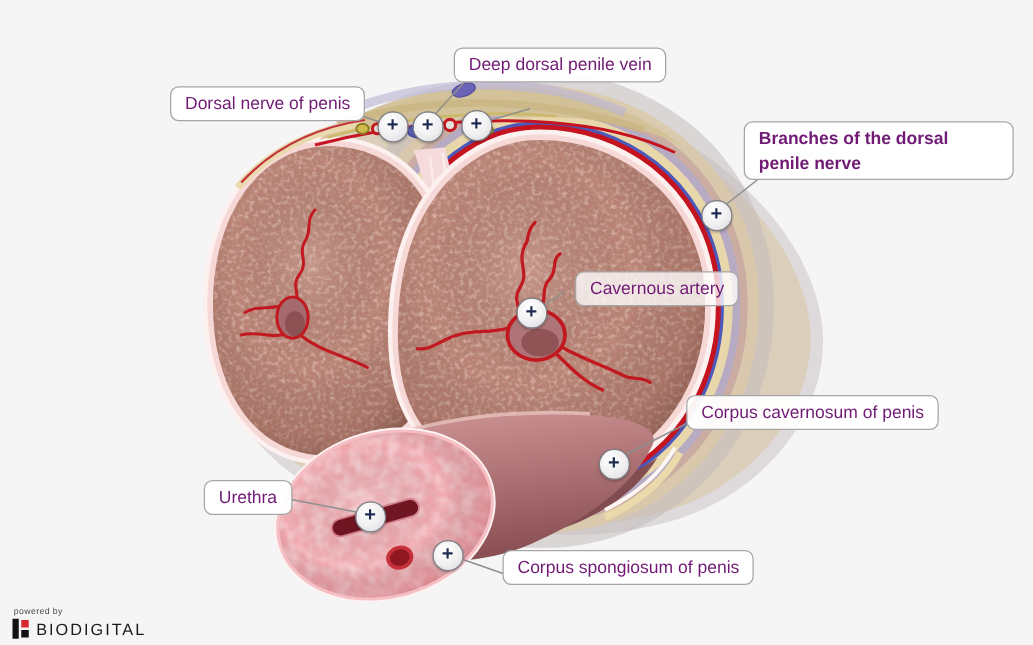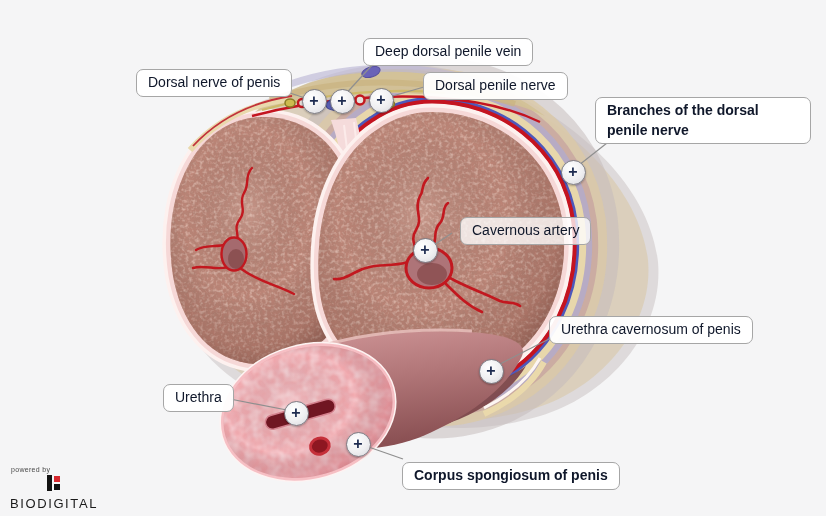--- a/index.html
+++ b/index.html
@@ -2,36 +2,36 @@
 <html><head>
 <meta charset="utf-8">
 <style>
   html,body{margin:0;padding:0;background:#f5f5f6;font-family:"Liberation Sans",sans-serif;}
   .stage{position:relative;width:826px;height:516px;overflow:hidden;background:#f5f5f6;}
   svg.anatomy{position:absolute;left:0;top:0;z-index:5;}
   .tag{
     position:absolute;z-index:30;
     background:rgba(255,255,255,0.95);
     border:1px solid #a6a6a6;border-radius:7px;
-    padding:3px 11px;font-size:14px;line-height:1.4;color:#0f172a;
+    padding:3px 11px;font-size:14px;line-height:1.4;color:#701a75;
     white-space:nowrap;cursor:pointer;
   }
   .tag.wrap{white-space:normal;width:192px;}
   .tag.translucent{background:rgba(255,255,255,0.78);}
   .pin{
     position:absolute;z-index:40;width:23px;height:23px;margin:-11.5px 0 0 -11.5px;
     border-radius:50%;
     background:radial-gradient(circle at 38% 32%, #ffffff 0%, #efeff1 55%, #d8d8dd 100%);
     border:1px solid #7d7d85;box-shadow:0 1px 2px rgba(0,0,0,0.28);
     display:flex;align-items:center;justify-content:center;
     font-weight:700;font-size:16px;color:#1d2b50;line-height:1;cursor:pointer;
   }
   .brand{position:absolute;left:10px;bottom:5px;z-index:50;}
   .powered{font-size:7px;color:#4a4a4a;letter-spacing:0.3px;margin:0 0 2px 1px;}
-  .brandrow{display:flex;align-items:center;gap:5px;flex-direction:column;}
+  .brandrow{display:flex;align-items:center;gap:5px;}
   .mark{position:relative;width:14px;height:16px;}
   .mark .bar{position:absolute;left:0;top:0;width:5px;height:16px;background:#121212;}
   .mark .sq-red{position:absolute;left:7px;top:1px;width:6px;height:6px;background:#d7282f;}
   .mark .sq-blk{position:absolute;left:7px;top:9px;width:6px;height:6px;background:#121212;}
   .brandname{font-size:13px;letter-spacing:1.6px;color:#1a1a1a;font-weight:500;}
 </style>
 </head>
 <body>
 
 <div class="stage">
@@ -212,26 +212,25 @@
     </div>
   <div class="pin" style="left:295px;top:412px;">
       <span>+</span>
     </div>
   <div class="pin" style="left:357px;top:443px;">
       <span>+</span>
     </div>
 
   <div class="tag" style="left:363px;top:38px;">Deep dorsal penile vein</div>
   <div class="tag" style="left:136px;top:69px;">Dorsal nerve of penis</div>
-  <div class="tag" style="left:423px;top:72px;">Dorsal penile nerve</div>
   <div class="tag wrap" style="left:595px;top:97px;font-weight:bold;">Branches of the dorsal penile nerve</div>
   <div class="tag translucent" style="left:450px;top:217px;margin-left:10px;">Cavernous artery</div>
-  <div class="tag" style="left:549px;top:316px;">Urethra cavernosum of penis</div>
+  <div class="tag" style="left:549px;top:316px;">Corpus cavernosum of penis</div>
   <div class="tag" style="left:163px;top:384px;">Urethra</div>
-  <div class="tag" style="left:402px;top:462px;font-weight:bold;">Corpus spongiosum of penis</div>
+  <div class="tag" style="left:402px;top:440px;">Corpus spongiosum of penis</div>
 
   <div class="brand">
     <div class="powered">powered by</div>
     <div class="brandrow">
       <div class="mark">
         <div class="bar"></div>
           <div class="sq-red"></div>
           <div class="sq-blk"></div>
       </div>
       <div class="brandname">BIODIGITAL</div>

